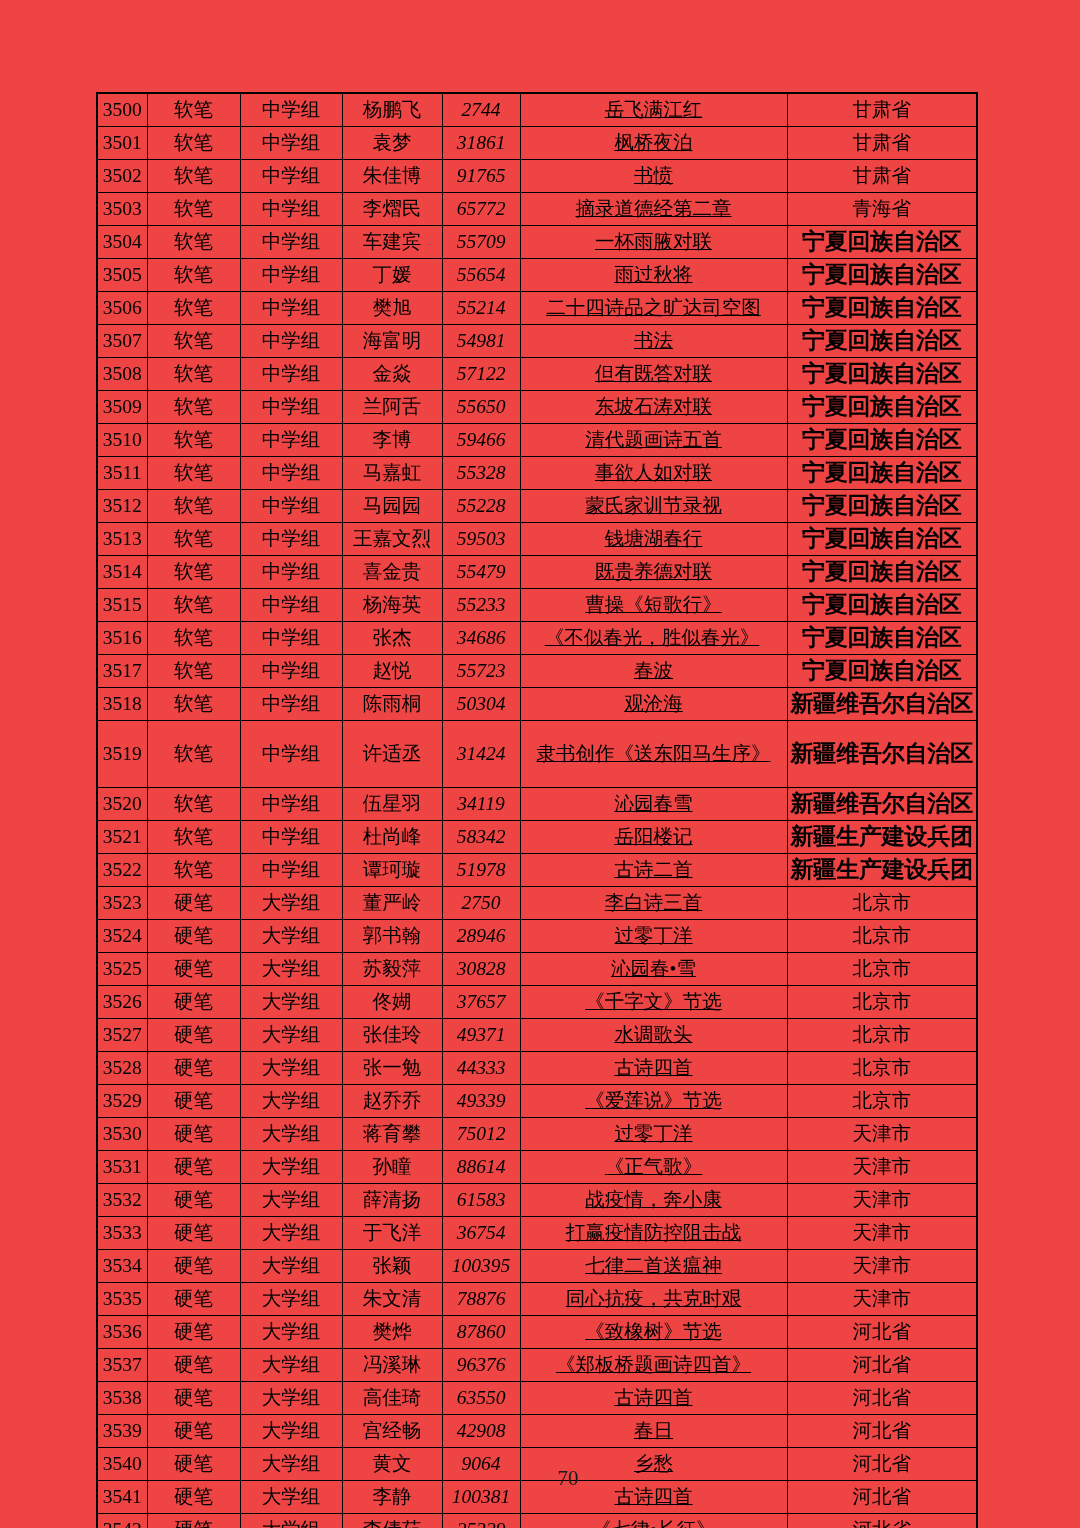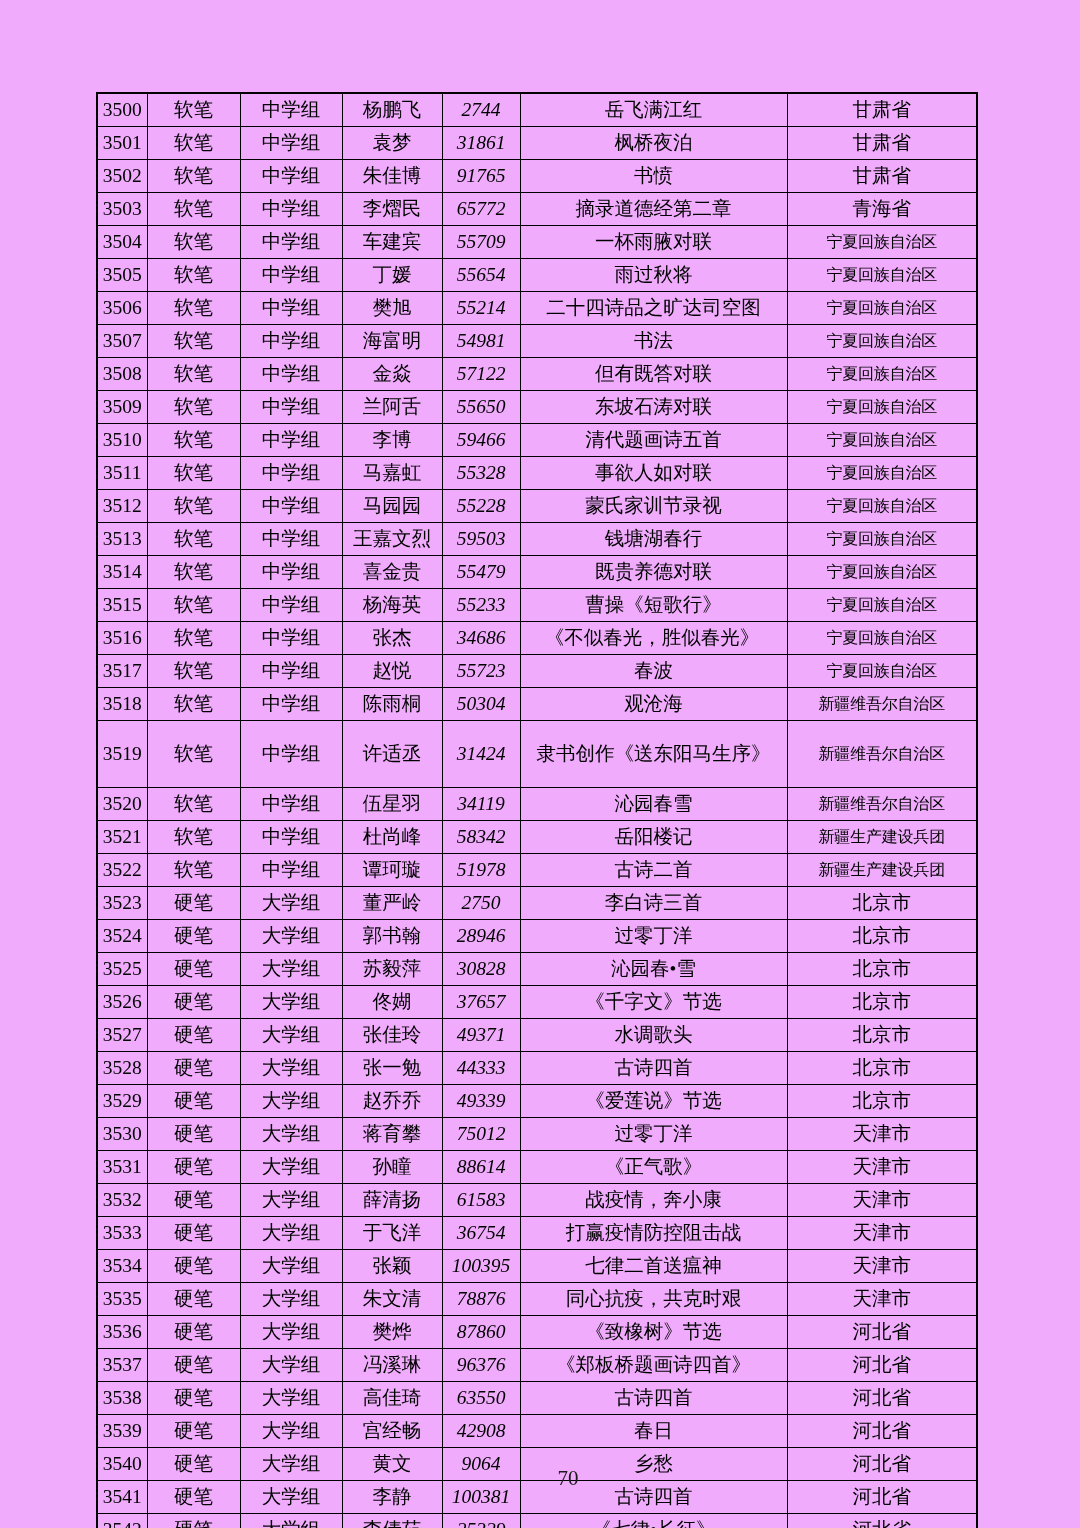--- a/index.html
+++ b/index.html
@@ -13,21 +13,21 @@
     height: 1528px;
     font-family: "Liberation Serif", "DejaVu Serif", serif;
     color: #000000;
     -webkit-font-smoothing: antialiased;
   }
 
   .page {
     position: relative;
     width: 1080px;
     height: 1528px;
-    background: #f0abfc;
+    background: #ef4444;
     box-sizing: border-box;
   }
 
   .page-body {
     position: absolute;
     left: 96px;
     top: 92px;
     width: 880px;
   }
 
@@ -56,38 +56,40 @@
   col.c-cat      { width: 93px; }
   col.c-group    { width: 102px; }
   col.c-name     { width: 100px; }
   col.c-num      { width: 78px; }
   col.c-work     { width: 267px; }
   col.c-prov     { width: 190px; }
 
   td.work {
     text-align: left;
     padding-left: 6px;
+    text-decoration: underline;
   }
   td.work.centered {
     text-align: center;
     padding-left: 0;
   }
   td.num {
     font-size: 19px;
     font-style: italic;
   }
   td.id {
     font-size: 19px;
   }
   td.prov {
     font-size: 19px;
   }
   td.prov.long {
-    font-size: 16px;
+    font-size: 23px;
     letter-spacing: -0.2px;
+    font-weight: bold;
   }
 
   tr.tall td {
     height: 62px;
   }
 
   .page-number {
     position: absolute;
     left: 0;
     top: 1466px;

